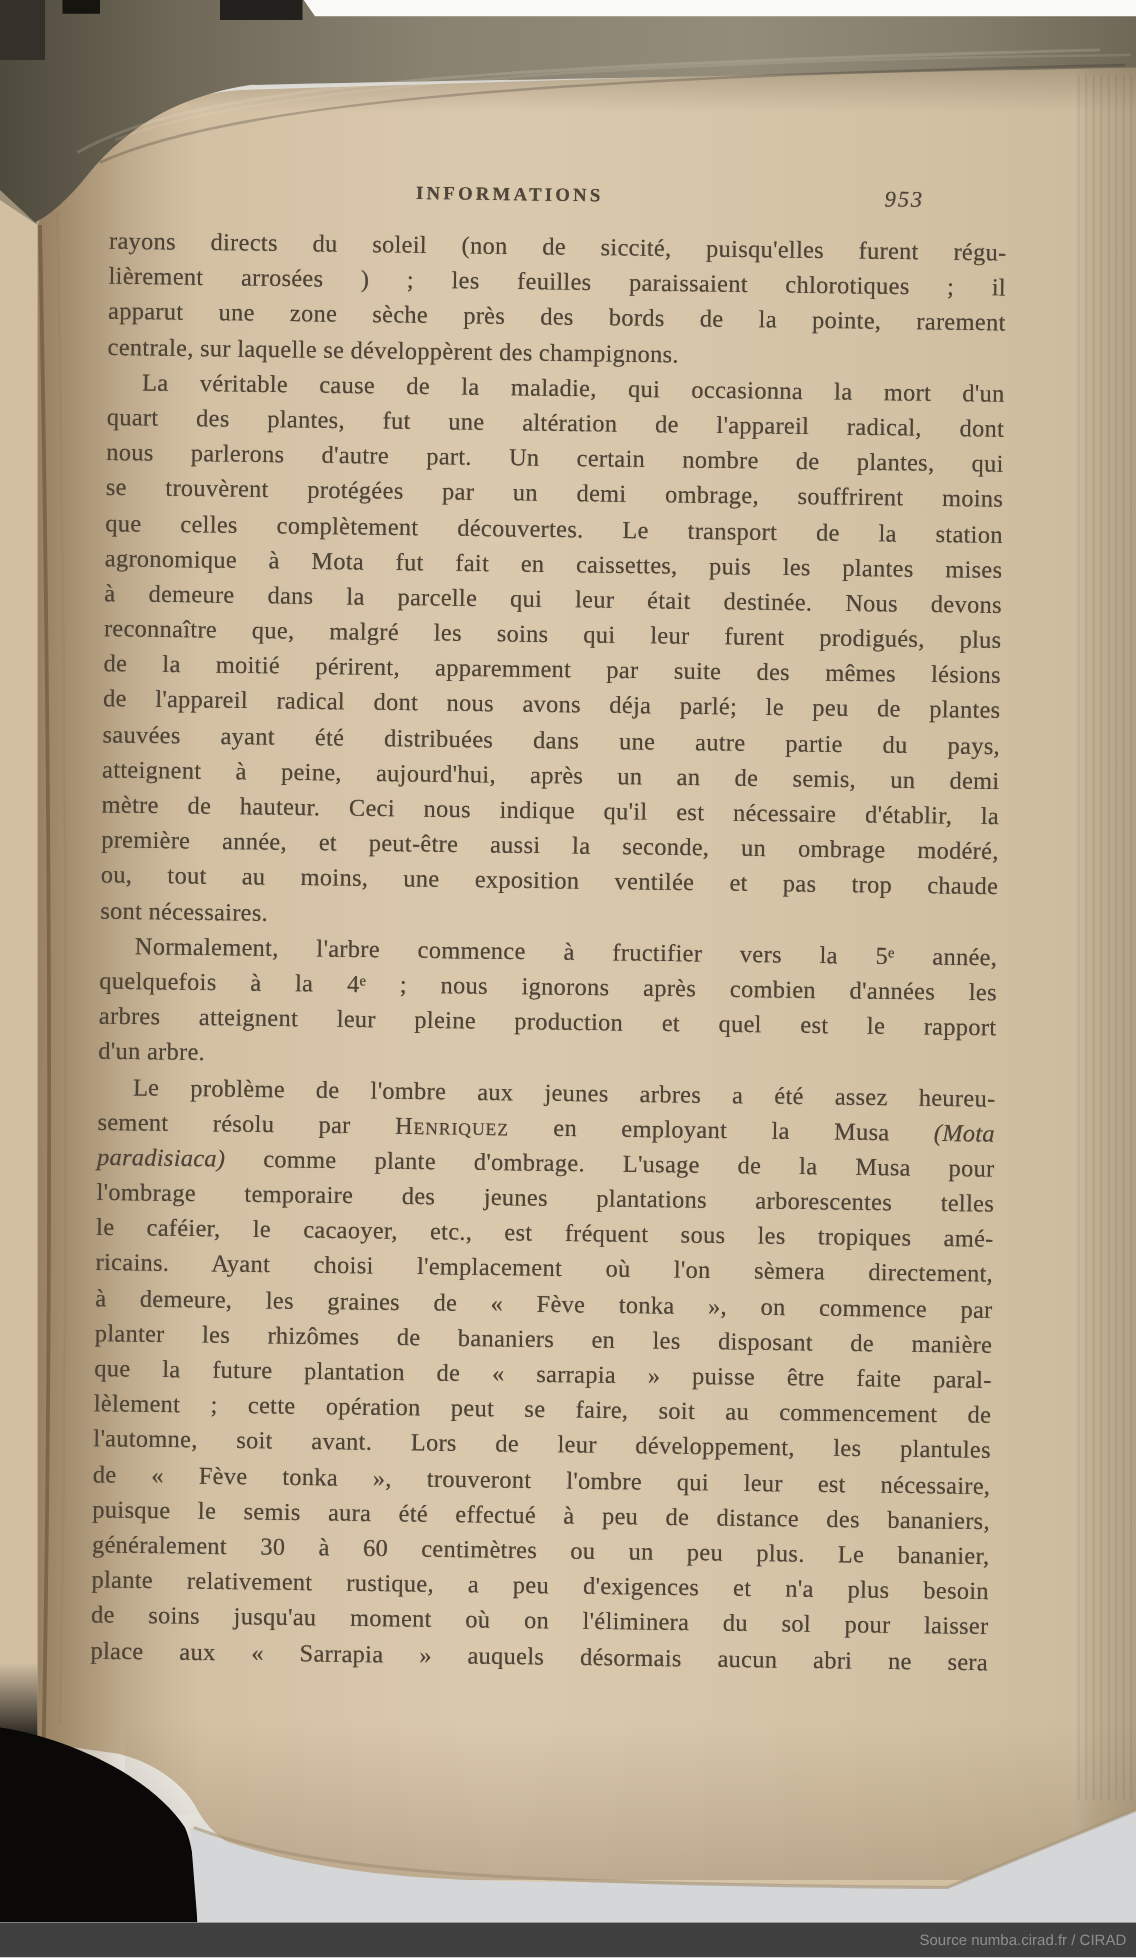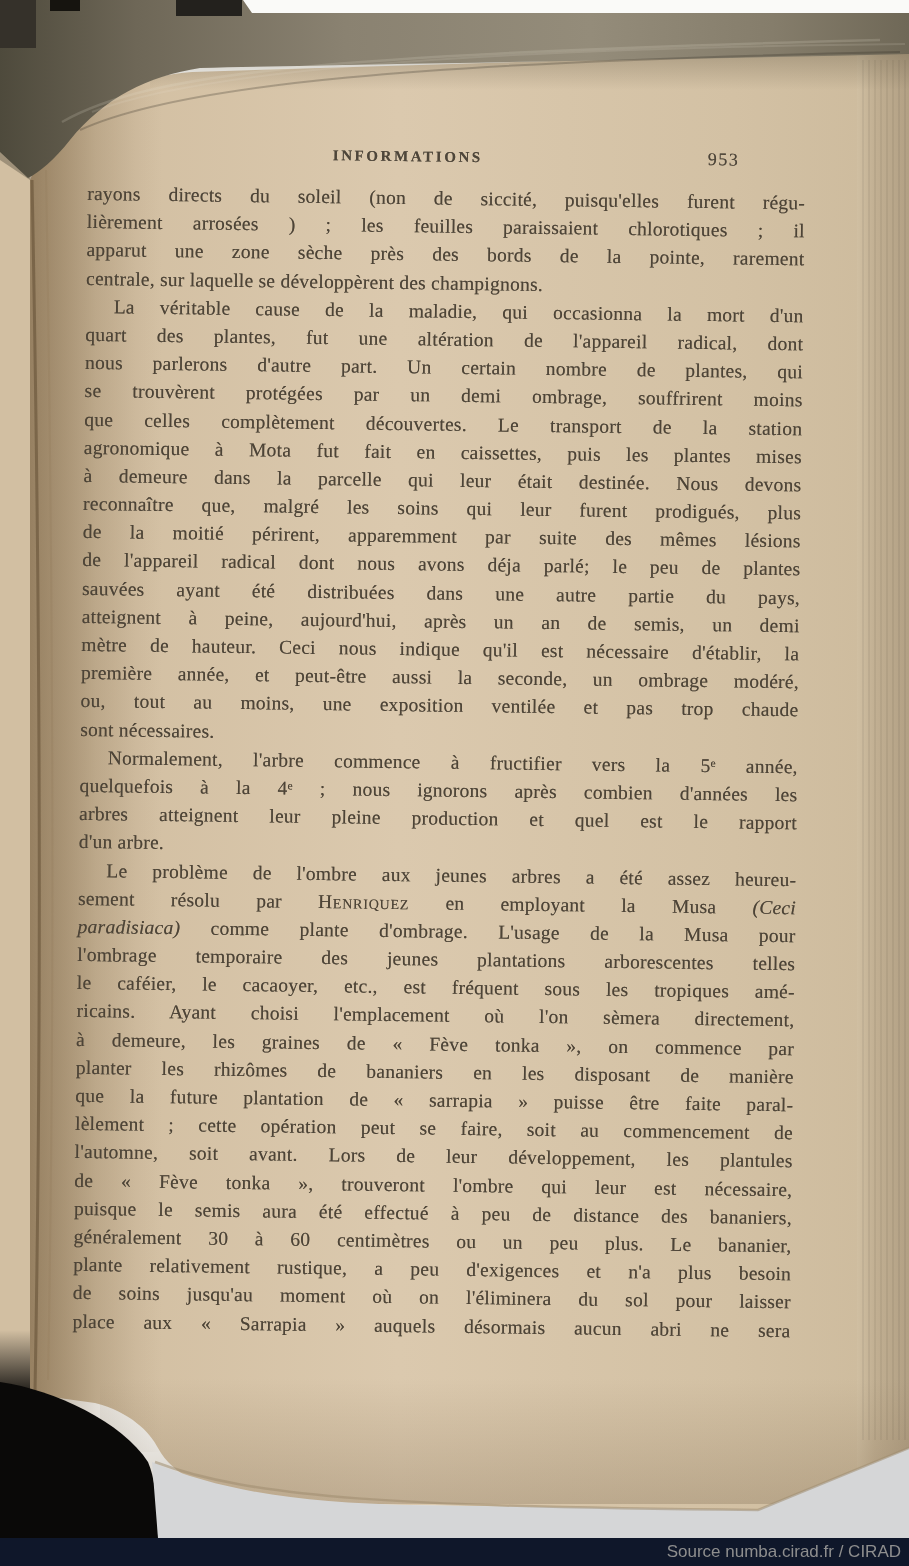--- a/index.html
+++ b/index.html
@@ -14,41 +14,41 @@
     color:#4d4437;
     text-shadow:0 0 .6px rgba(77,68,55,.65);
   }
   .running-head{position:relative;height:44px;}
   .running-title{
     position:absolute;left:245px;top:8px;
     font-size:15px;font-weight:bold;letter-spacing:2.6px;color:#4e463a;
   }
   .page-number{
     position:absolute;left:620px;top:5px;
-    font-size:18px;letter-spacing:1.5px;color:#4e463a;
+    font-size:18px;letter-spacing:1.5px;color:#4e463a;font-style:italic;
   }
   #body-text{margin-top:0;}
   .line{
     font-size:19.5px;line-height:28.2px;height:28.2px;
     letter-spacing:.25px;
     text-align:justify;text-align-last:justify;
     overflow:visible;white-space:nowrap;
   }
   .line.end{text-align-last:left;}
   .line.ind{text-indent:28px;}
   .seg-i{font-style:italic;}
   .seg-sc{font-variant:small-caps;letter-spacing:.8px;}
 
   
   .footer-bar{
     position:absolute;left:0;bottom:0;width:909px;height:28px;
-    background:#0f172a;display:flex;justify-content:flex-end;align-items:center;
+    background:#404040;display:flex;justify-content:flex-end;align-items:center;
     box-sizing:border-box;padding-right:8px;
     font-family:"Liberation Sans","DejaVu Sans",sans-serif;
-    font-size:17px;color:#8e8e8e;
+    font-size:12px;color:#8e8e8e;
   }
 </style>
 </head>
 <body>
 
 <div class="scan">
 
   <svg viewBox="0 0 909 1566" preserveAspectRatio="none" aria-hidden="true">
     <defs>
       <linearGradient id="gPage" x1="0" y1="0" x2="1" y2="0">
@@ -158,21 +158,21 @@
           <div class="line end"><span>sont nécessaires.</span></div>
         </div>
         <div>
           <div class="line ind"><span>Normalement, l'arbre commence à fructifier vers la 5ᵉ année,</span></div>
           <div class="line"><span>quelquefois à la 4ᵉ ; nous ignorons après combien d'années les</span></div>
           <div class="line"><span>arbres atteignent leur pleine production et quel est le rapport</span></div>
           <div class="line end"><span>d'un arbre.</span></div>
         </div>
         <div>
           <div class="line ind"><span>Le problème de l'ombre aux jeunes arbres a été assez heureu-</span></div>
-          <div class="line"><span>sement résolu par </span><span class="seg-sc">Henriquez</span><span> en employant la Musa </span><span class="seg-i">(Ceci</span></div>
+          <div class="line"><span>sement résolu par </span><span class="seg-sc">Henriquez</span><span> en employant la Musa </span><span class="seg-i">(Mota</span></div>
           <div class="line"><span class="seg-i">paradisiaca)</span><span> comme plante d'ombrage. L'usage de la Musa pour</span></div>
           <div class="line"><span>l'ombrage temporaire des jeunes plantations arborescentes telles</span></div>
           <div class="line"><span>le caféier, le cacaoyer, etc., est fréquent sous les tropiques amé-</span></div>
           <div class="line"><span>ricains. Ayant choisi l'emplacement où l'on sèmera directement,</span></div>
           <div class="line"><span>à demeure, les graines de « Fève tonka », on commence par</span></div>
           <div class="line"><span>planter les rhizômes de bananiers en les disposant de manière</span></div>
           <div class="line"><span>que la future plantation de « sarrapia » puisse être faite paral-</span></div>
           <div class="line"><span>lèlement ; cette opération peut se faire, soit au commencement de</span></div>
           <div class="line"><span>l'automne, soit avant. Lors de leur développement, les plantules</span></div>
           <div class="line"><span>de « Fève tonka », trouveront l'ombre qui leur est nécessaire,</span></div>

